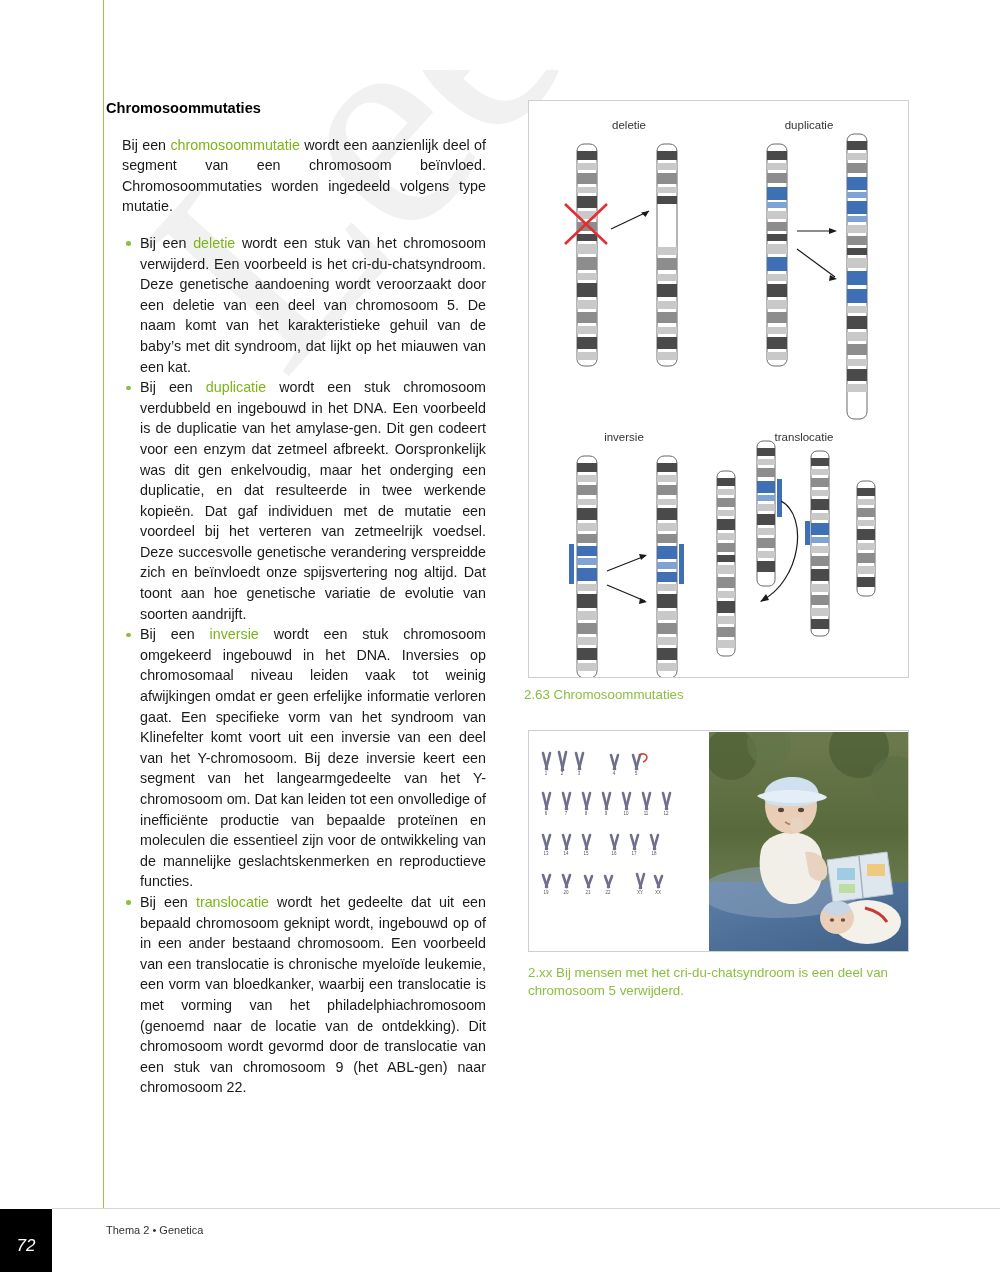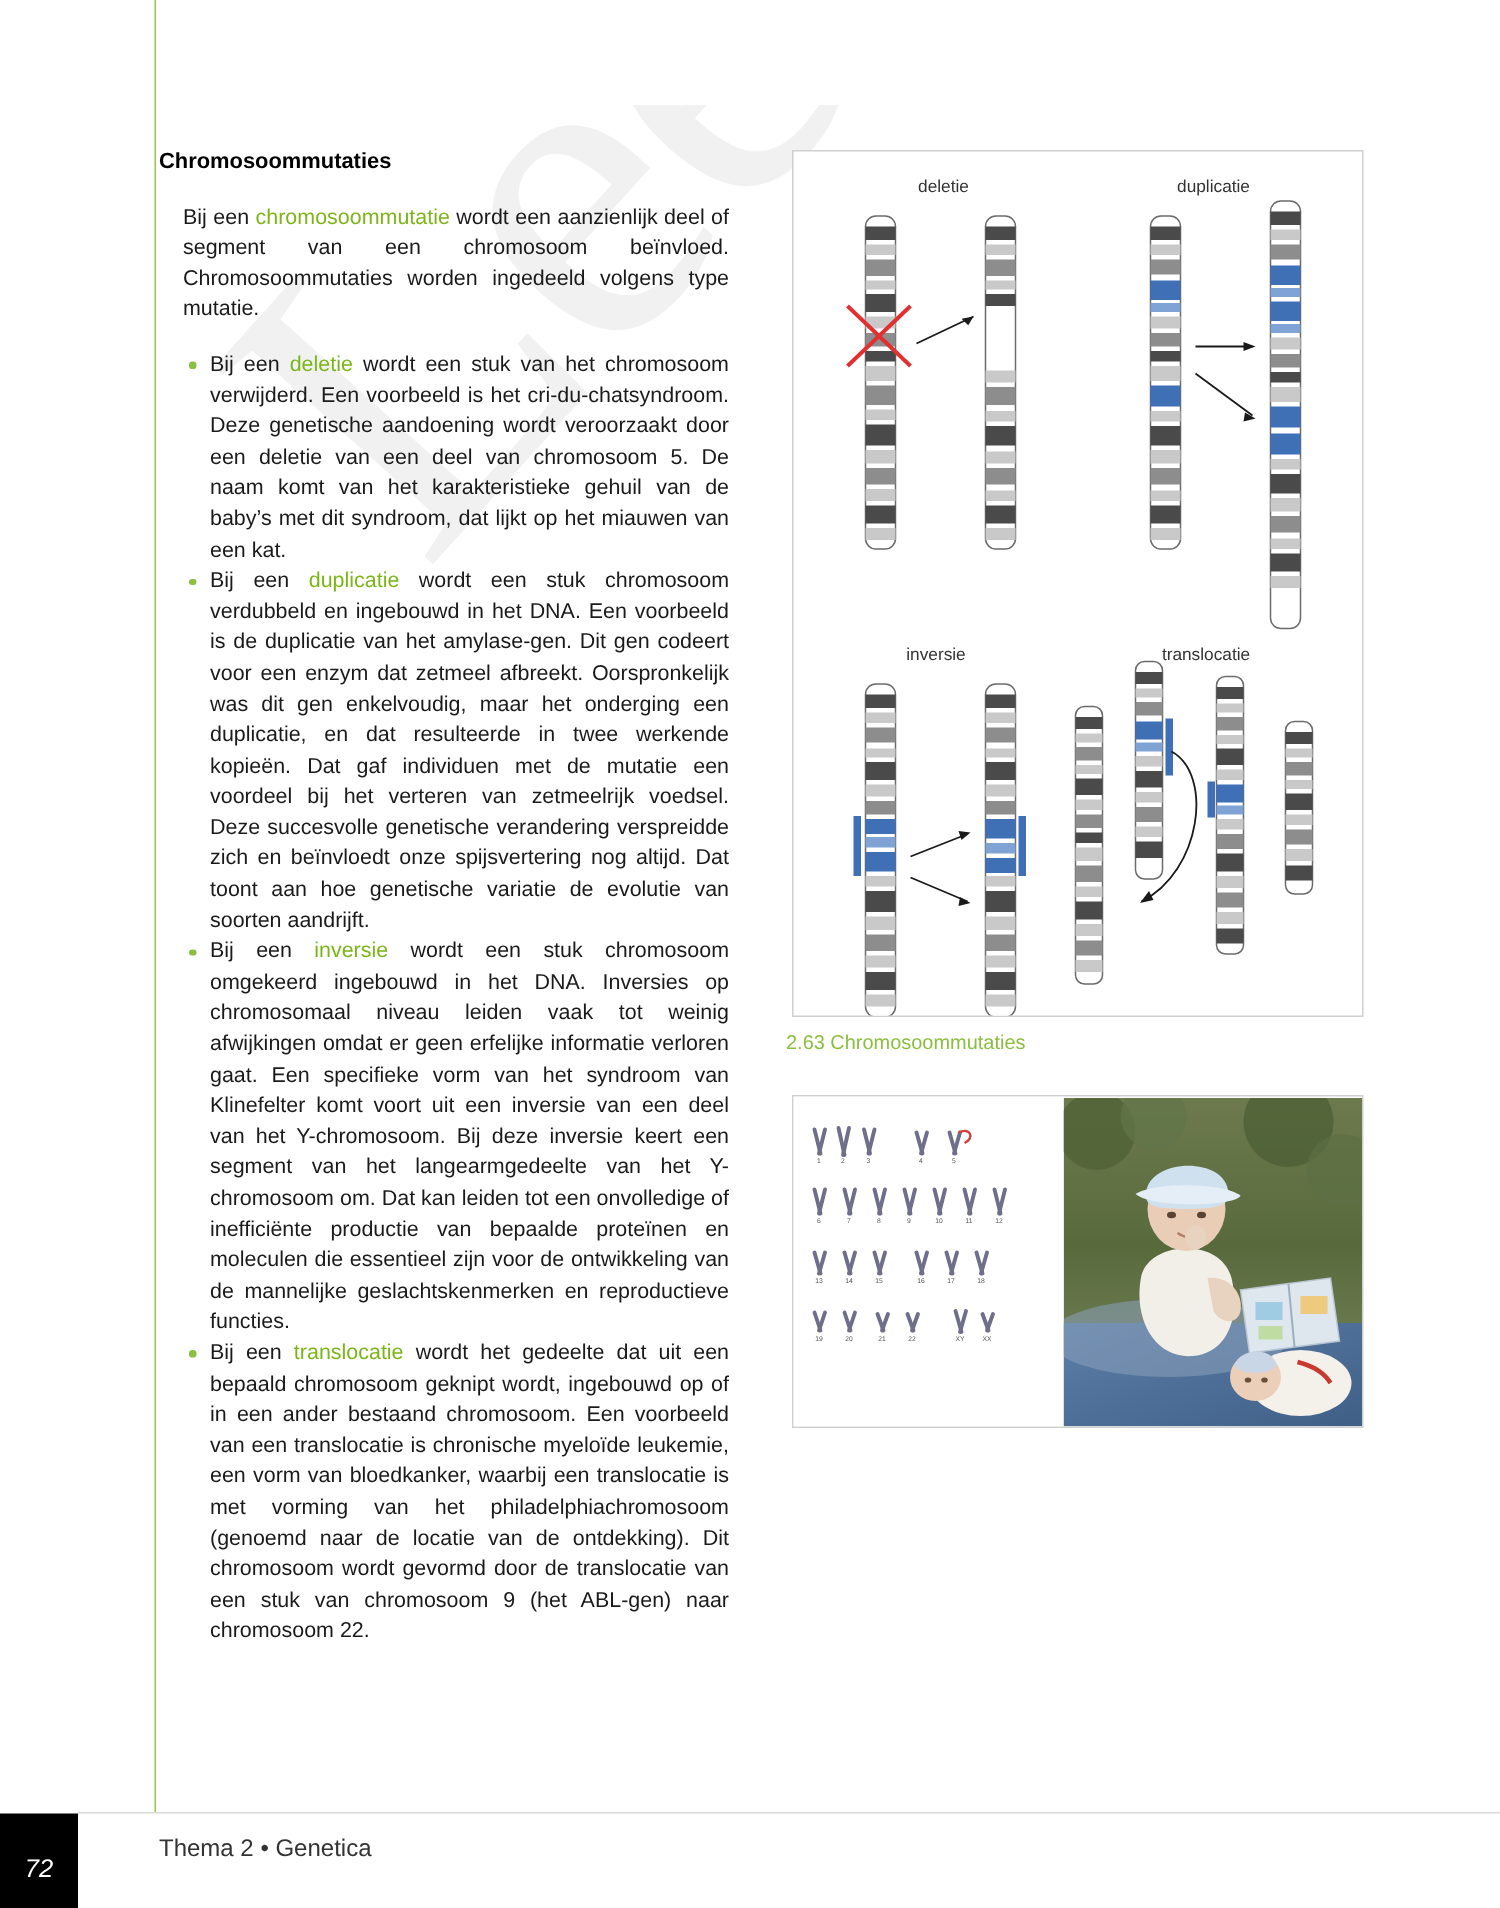--- a/index.html
+++ b/index.html
@@ -189,21 +189,21 @@
     font-size: 17px;
     display: flex;
     align-items: center;
     justify-content: center;
     font-style: italic;
   }
   .footer-text {
     position: absolute;
     left: 106px;
     top: 1224px;
-    font-size: 16px;
+    font-size: 11px;
     color: #333;
   }
 
   svg { display: block; }
 </style>
 </head>
 <body>
 
 <div class="page">
 
@@ -640,17 +640,18 @@
           <ellipse cx="128" cy="186" rx="17" ry="16" fill="#eccfb8"></ellipse>
           <path d="M114 178 C118 166, 140 166, 142 178 C140 184, 118 186, 114 178 Z" fill="#c8d6e6"></path>
           <ellipse cx="123" cy="188" rx="2.2" ry="1.7" fill="#6b4f3c"></ellipse>
           <ellipse cx="134" cy="188" rx="2.2" ry="1.7" fill="#6b4f3c"></ellipse>
           <path d="M156 176 q16 4 22 14" stroke="#c9392f" stroke-width="3" fill="none"></path>
         </g>
       </svg>
     </div>
   </div>
 
+  <div class="caption" id="caption-2">2.xx Bij mensen met het cri-du-chatsyndroom is een deel van chromosoom 5 verwijderd.</div>
 
   <div class="footer-rule"></div>
   <div class="footer-tab">72</div>
   <div class="footer-text">Thema 2 • Genetica</div>
 </div>
 
 </body></html>

